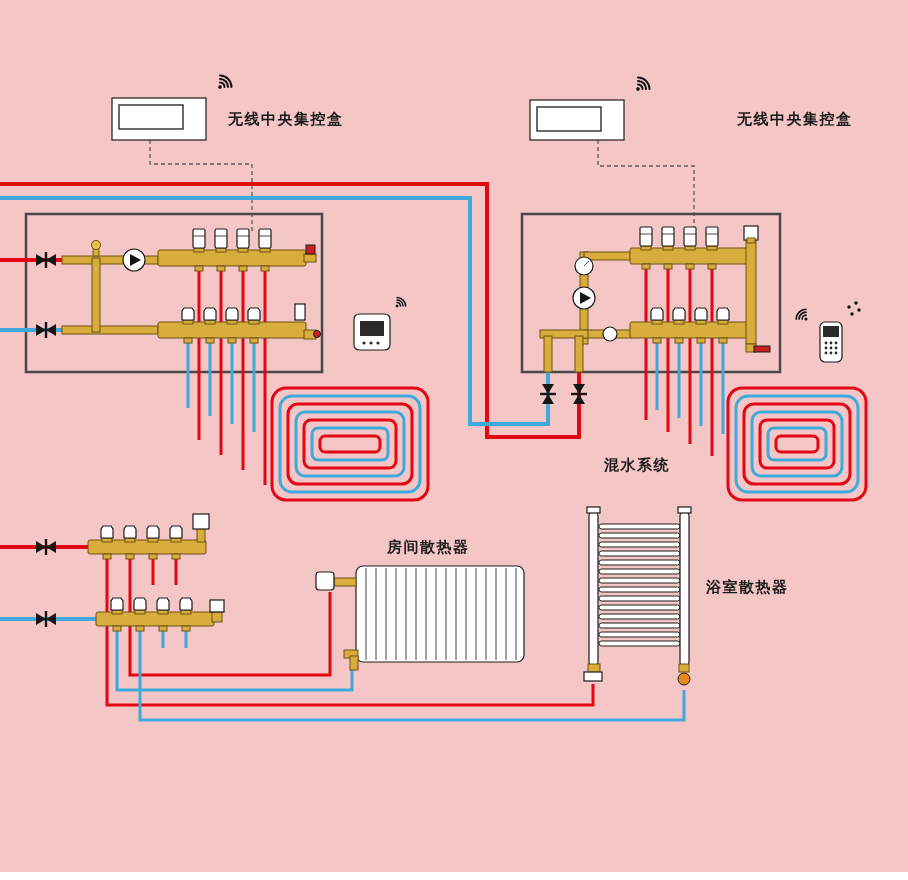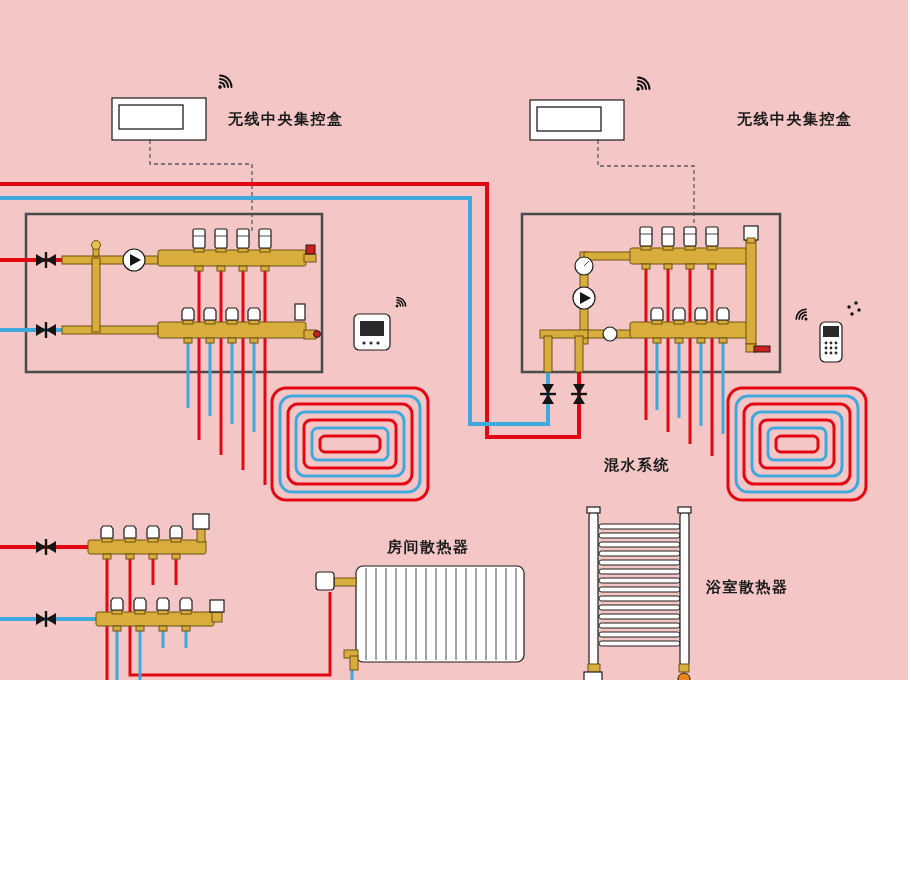--- a/index.html
+++ b/index.html
@@ -1,16 +1,16 @@
 <!DOCTYPE html>
 <html><head>
 <meta charset="utf-8">
 <style>
   html,body{margin:0;padding:0;}
-  .stage{position:relative;width:908px;height:680px;background:#f4c6c6;overflow:hidden;
+  .stage{position:relative;width:908px;height:872px;background:#f4c6c6;overflow:hidden;
          font-family:"DejaVu Sans",sans-serif;}
   svg{display:block;}
   .brass{fill:#d9ad3c;stroke:#6d5212;stroke-width:1;}
   .wht{fill:#ffffff;stroke:#1c1c1c;stroke-width:1.2;}
   .rung{fill:#ffffff;stroke:#1c1c1c;stroke-width:1;}
   .pipe-r{stroke:#e30613;stroke-width:4;fill:none;}
   .pipe-b{stroke:#3fa9dc;stroke-width:4;fill:none;}
   .loop-r{stroke:#e30613;stroke-width:3;fill:none;}
   .loop-b{stroke:#3fa9dc;stroke-width:3;fill:none;}
   .frame{fill:none;stroke:#4a4a4a;stroke-width:2.5;}

